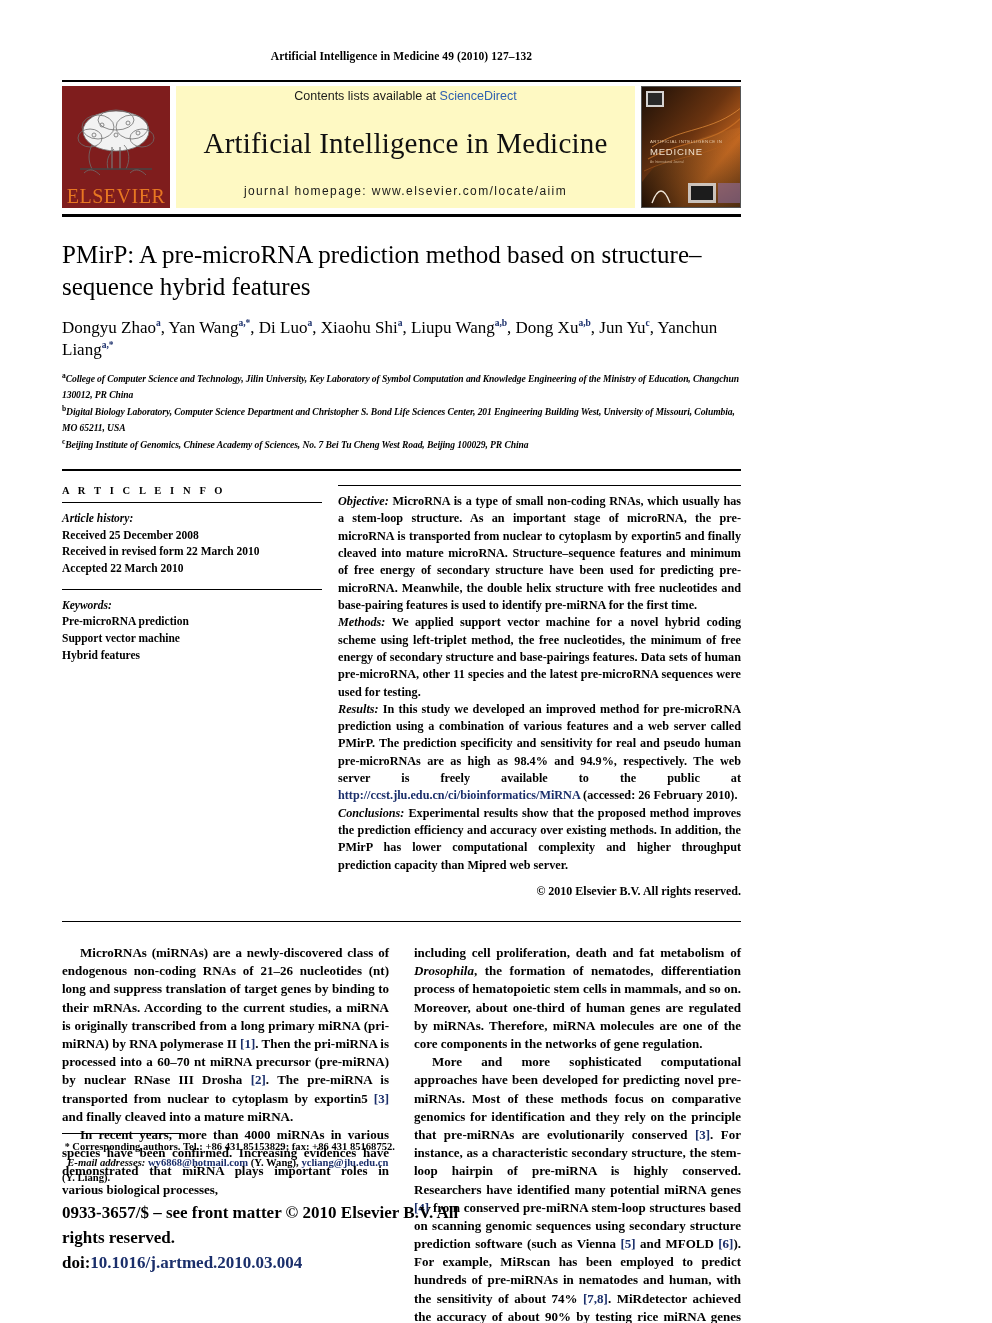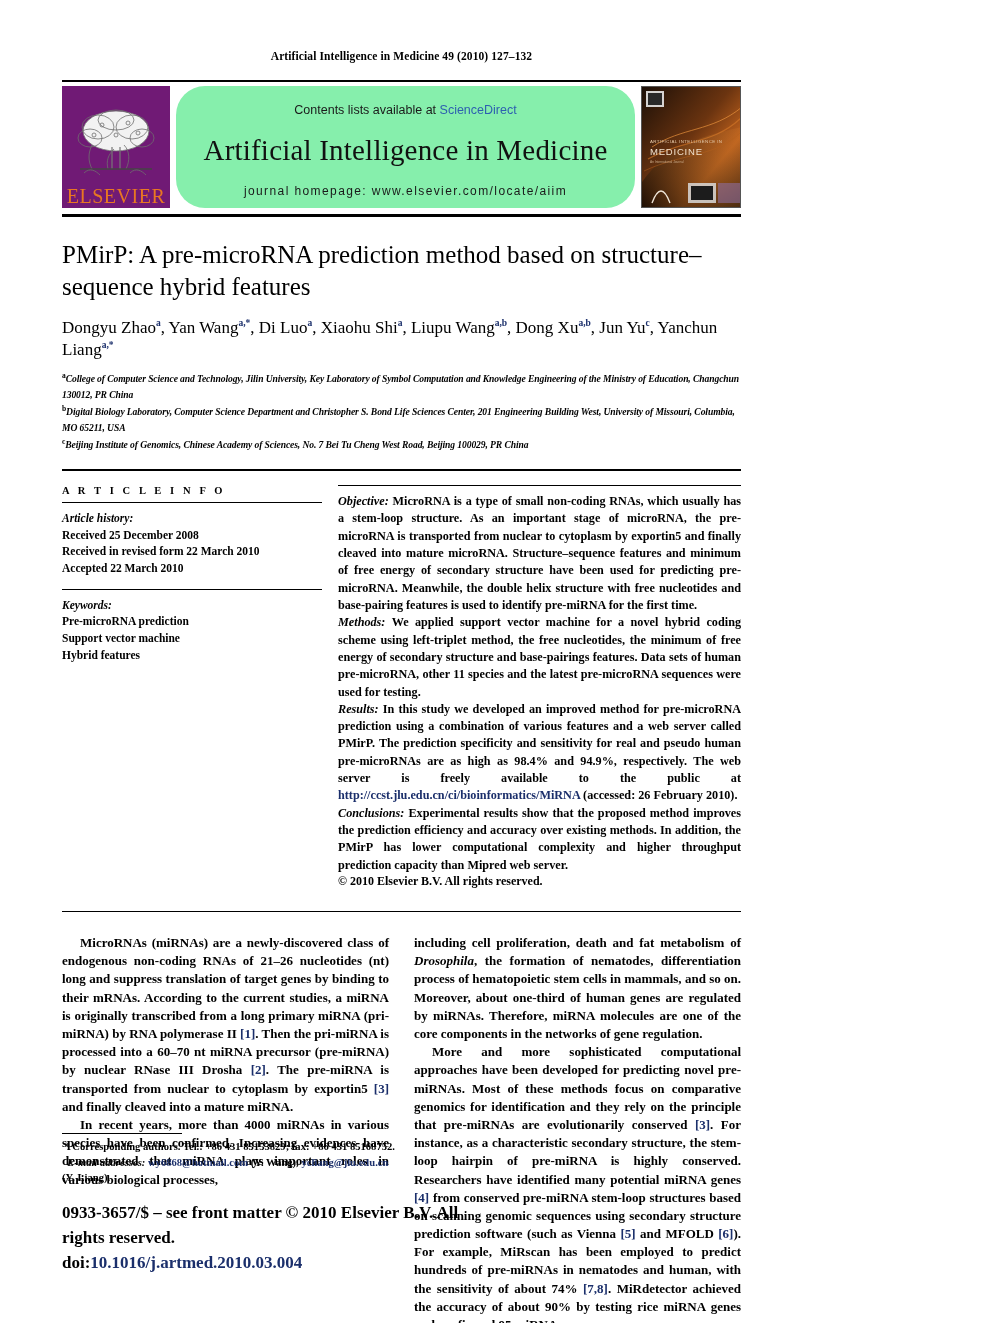--- a/index.html
+++ b/index.html
@@ -40,43 +40,42 @@
     align-items: stretch;
     height: 122px;
   }
   .elsevier-logo {
     width: 108px;
     flex: 0 0 108px;
     display: flex;
     flex-direction: column;
     align-items: center;
     justify-content: flex-end;
-    background: #701a75;
+    background: #7f1d1d;
     padding-bottom: 2px;
   }
   .tree-svg { display:block; }
   .elsevier-word {
     font-family: "Liberation Serif", serif;
     font-size: 20px;
     letter-spacing: 0.5px;
     color: #E87722;
     line-height: 1;
     margin-top: 1px;
     font-weight: 400;
   }
   .mast-center {
     flex: 1 1 auto;
-    background: #86efac;
+    background: #fef9c3;
     display: flex;
     flex-direction: column;
     align-items: center;
     justify-content: space-between;
-    padding: 17px 0 10px 0;
+    padding: 3px 0 10px 0;
     margin: 0 6px;
-    border-radius: 29px;
   }
   .contents-line {
     font-family: "Liberation Sans", sans-serif;
     font-size: 12.5px;
     color: #1a1a1a;
   }
   .contents-line .sd-link {
     color: #2d5fb0;
   }
   .journal-title {
@@ -189,21 +188,22 @@
     line-height: 1.42;
     text-align: justify;
     font-weight: bold;
     margin: 0;
   }
   .abs-p .lead {
     font-style: italic;
   }
   .abs-link { color: #1b2f6b; }
   .copyright {
-    text-align: left;
+    margin-top: 10px;
+    text-align: right;
     font-size: 12px;
     font-weight: bold;
   }
 
   
   .body-rule {
     margin: 22px 62px 0 62px;
     border-top: 1.6px solid #000;
   }
   .body-cols {

